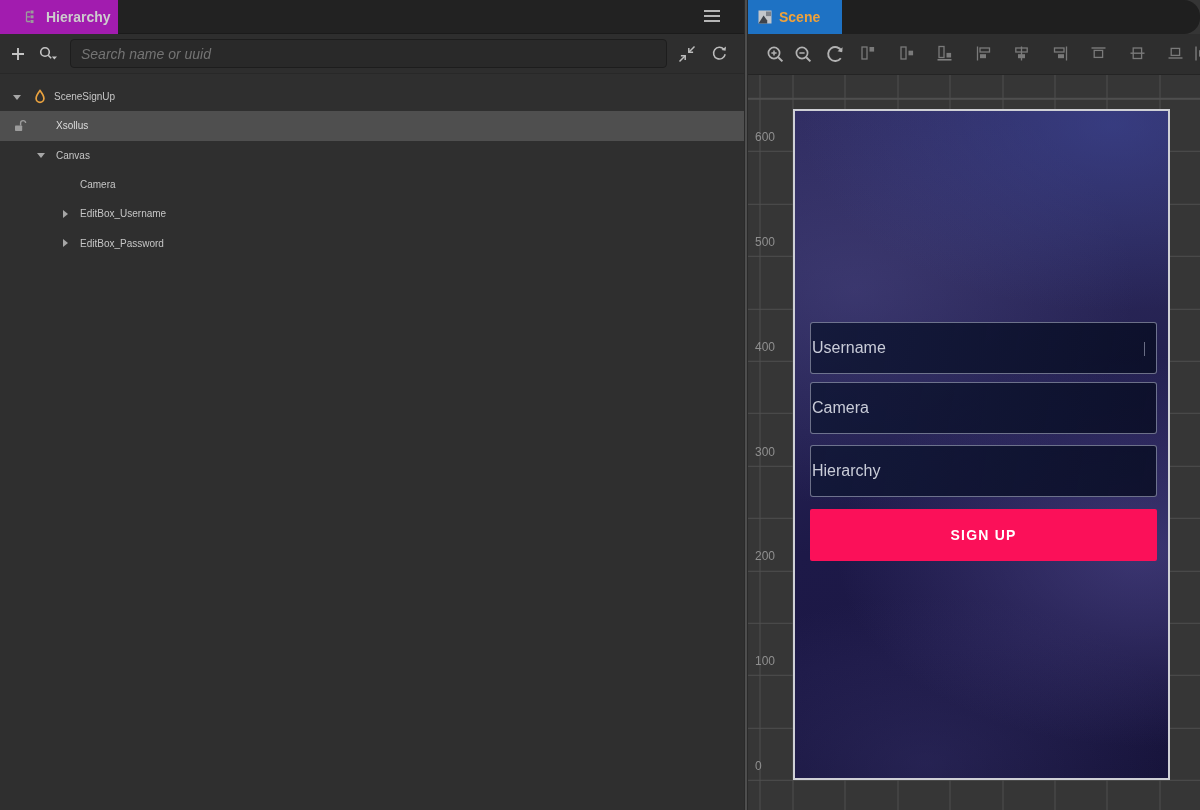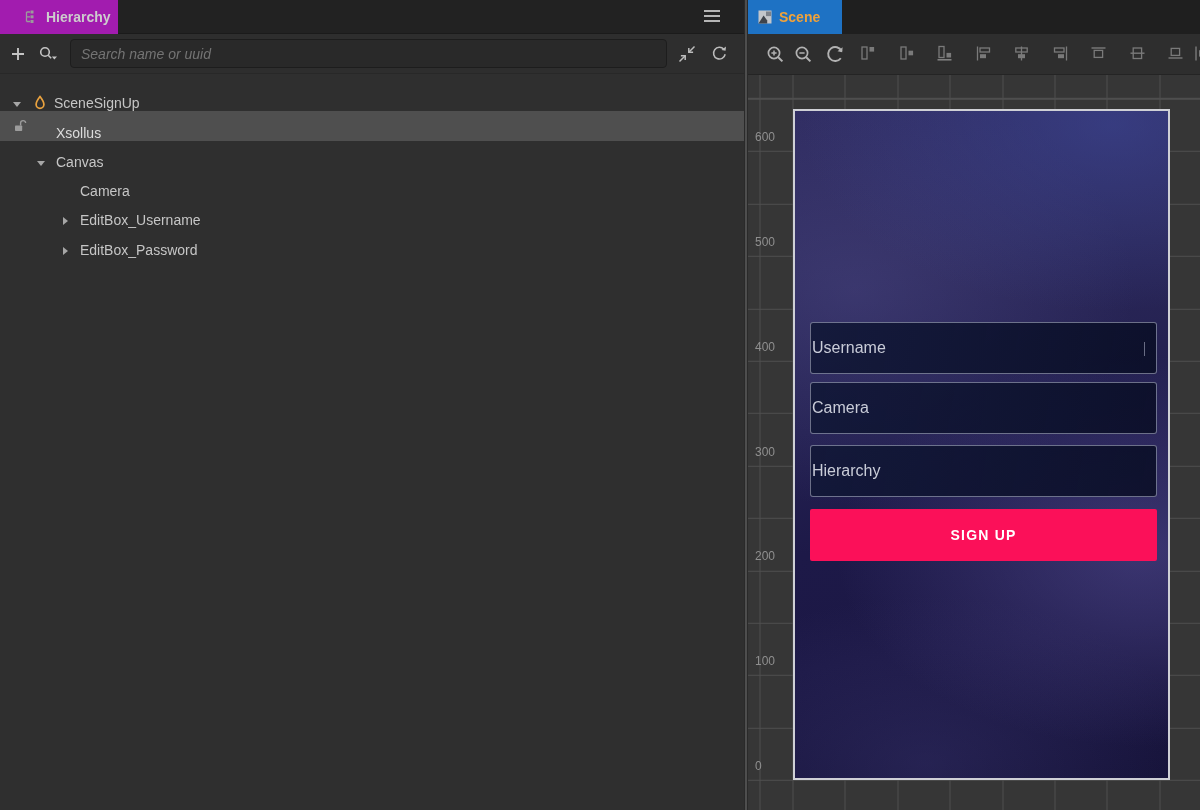--- a/index.html
+++ b/index.html
@@ -33,32 +33,32 @@
   .h-search {
     margin-left:8px; width:597px; height:29px; background:#292929;
     border:1px solid #1d1d1d; border-radius:4px; color:#bdbdbd;
     padding:0 10px; font-size:14px; outline:none; font-family:"Liberation Sans",sans-serif;
   }
   .h-search::placeholder { color:#747474; font-style:italic; }
   .collapse-btn { width:26px; margin-left:7px; }
   .refresh-btn { width:26px; margin-left:6px; }
 
   .h-tree { padding-top:8px; }
-  .t-row { position:relative; height:29.3px; display:flex; align-items:flex-end; font-size:14px; color:#c6c6c6; cursor:pointer; }
+  .t-row { position:relative; height:29.3px; display:flex; align-items:center; font-size:10px; color:#c6c6c6; cursor:pointer; }
   .t-row.selected { background:#4f4f4f; color:#dcdcdc; }
   .t-arrow { width:20px; height:14px; display:flex; align-items:center; }
   .t-icon { width:22px; display:flex; align-items:center; }
   .t-lock { position:absolute; left:13px; top:8px; }
 
   
   .s-panel { position:absolute; left:748px; top:0; width:452px; height:810px; background:#353535; overflow:hidden; }
   .divider { position:absolute; left:744px; top:0; width:4px; height:810px; background:#2a2a2a; }
   .divider::after { content:""; position:absolute; left:1px; top:0; width:2px; height:810px; background:#4e4e4e; }
 
-  .s-tabbar { position:relative; height:34px; background:#1f1f1f; }
+  .s-tabbar { position:relative; height:34px; background:#1f1f1f;border-radius:16px; }
   .s-tab {
     position:absolute; left:0; top:0; width:94px; height:34px; background:#1e72c4;
     display:flex; align-items:center; gap:7px; padding-left:10px;
     color:#f0a23a; font-size:14px; font-weight:bold; cursor:pointer;
   }
   .s-toolbar { position:relative; height:41px; background:#2e2e2e; border-bottom:1px solid #242424; }
   .tb-btn { position:absolute; top:11px; cursor:pointer; }
 
   .s-view { position:absolute; left:0; top:75px; width:452px; height:735px; background:#363636; overflow:hidden; }
   .grid {

